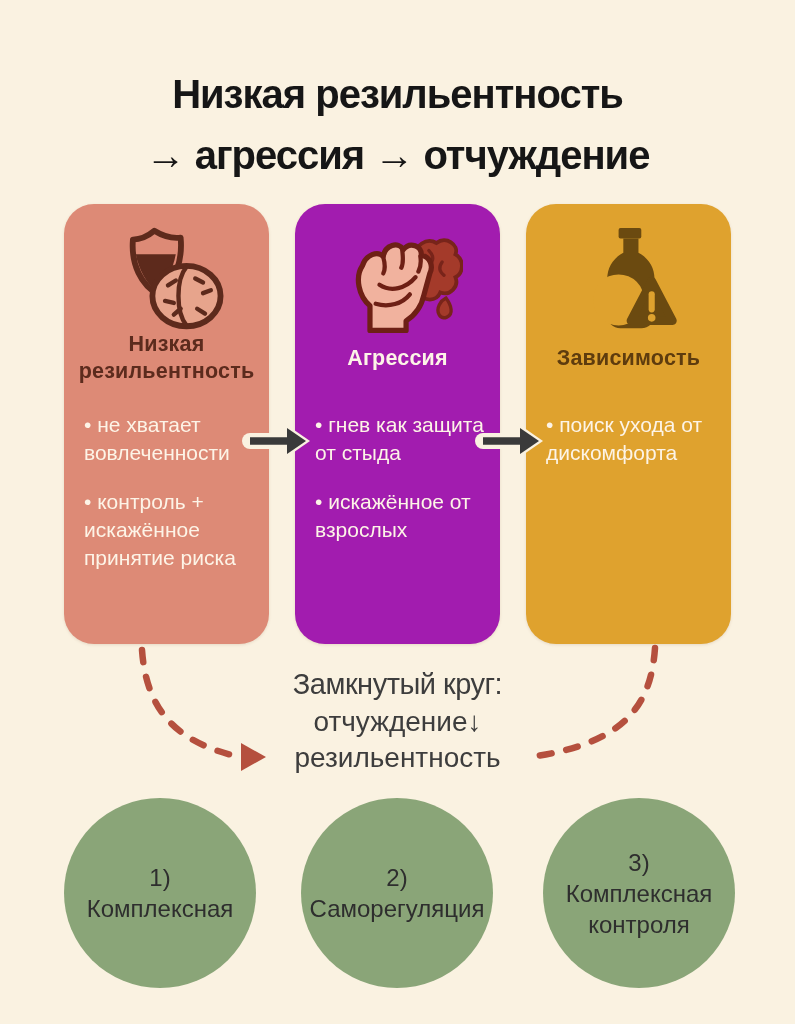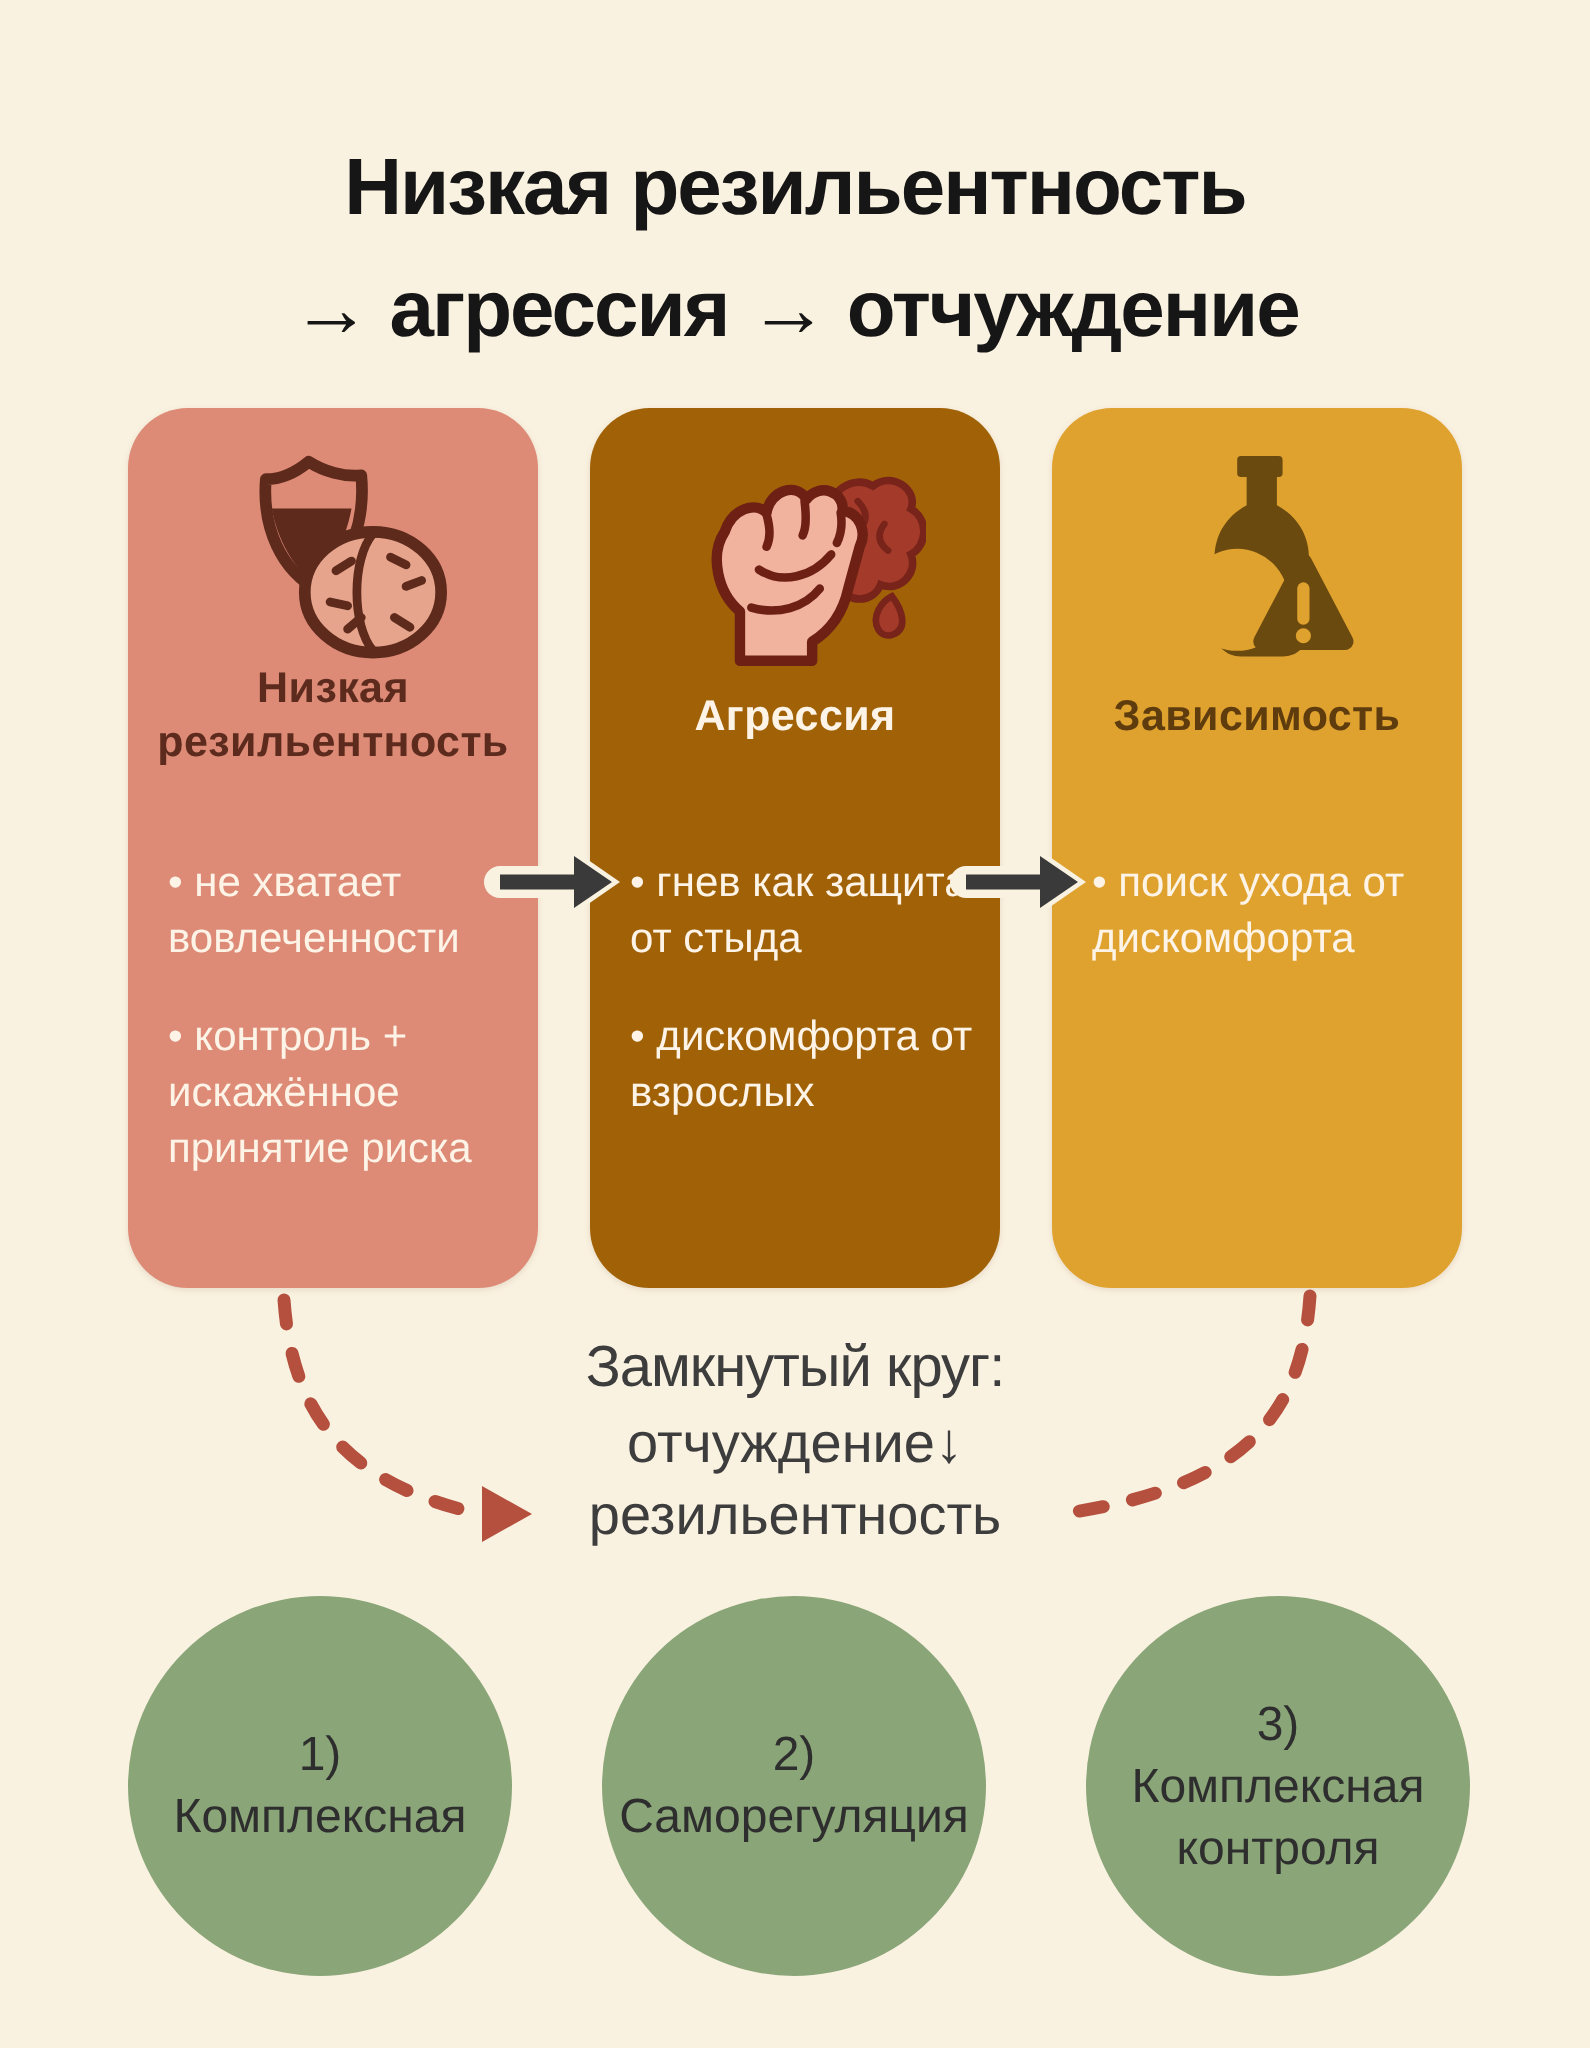--- a/index.html
+++ b/index.html
@@ -40,21 +40,21 @@
     gap: 26px;
   }
   .card {
     position: relative;
     width: 205px;
     height: 440px;
     border-radius: 30px;
     box-shadow: 0 1px 3px rgba(120,80,50,0.15);
   }
   .card--resilience { background: #dd8a76; }
-  .card--aggression { background: #a16207; }
+  .card--aggression { background: #a21caf; }
   .card--addiction  { background: #dfa22e; }
 
   .card-icon {
     position: absolute;
     top: 18px;
     left: 0;
     right: 0;
     height: 118px;
     display: flex;
     align-items: center;
@@ -74,21 +74,21 @@
     font-size: 21.5px;
     line-height: 27px;
     letter-spacing: 0.2px;
   }
   .card--resilience .card-title { color: #5c2b1d; }
   .card--aggression .card-title { color: #fdf4e7; }
   .card--addiction  .card-title { color: #5e3c0e; }
 
   .card-bullets {
     position: absolute;
-    top: 224px;
+    top: 207px;
     left: 20px;
     right: 12px;
     color: #fdf4e7;
     font-size: 21px;
     line-height: 28px;
   }
   .bullet { margin-bottom: 21px; }
 
   
   .overlay {
@@ -195,21 +195,21 @@
             <path d="M72 28 C73 36 73 42 71 46"></path>
             <path d="M91 34 C92 40 91 46 89 50"></path>
             <path d="M48 64 C60 72 76 68 86 56"></path>
             <path d="M44 84 C58 88 72 84 80 74"></path>
           </g>
         </svg>
       </div>
       <div class="card-title">Агрессия</div>
       <div class="card-bullets">
         <div class="bullet">• гнев как защита от стыда</div>
-        <div class="bullet">• дискомфорта от взрослых</div>
+        <div class="bullet">• искажённое от взрослых</div>
       </div>
     </div>
 
     <div class="card card--addiction">
       <div class="card-icon">
         <svg width="104" height="114" viewBox="0 0 110 120" aria-hidden="true">
           <g fill="#6b4a10">
             <rect x="44" y="4" width="24" height="11" rx="2"></rect>
             <path d="M49 15 L49 30 C38 36 32 46 32 58 L32 96 C32 104 38 110 46 110 L68 110 C76 110 82 104 82 96 L82 58 C82 46 76 36 65 30 L65 15 Z"></path>
           </g>

